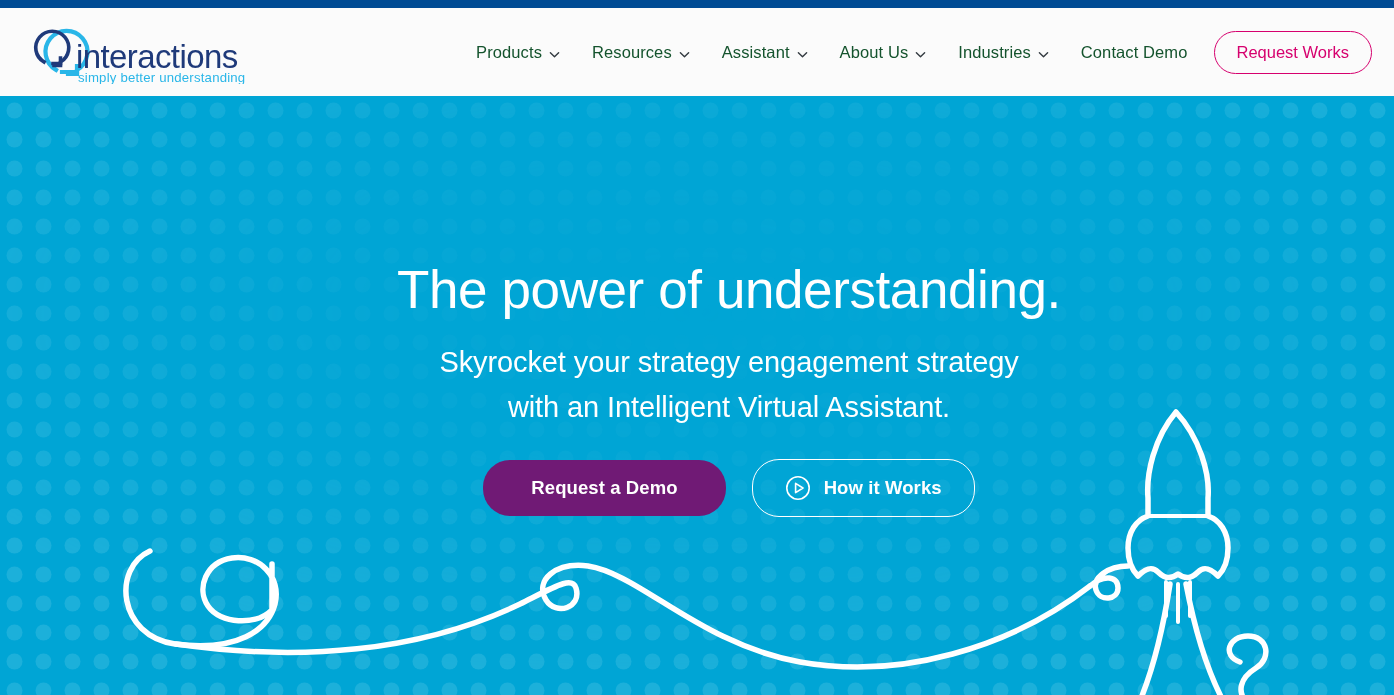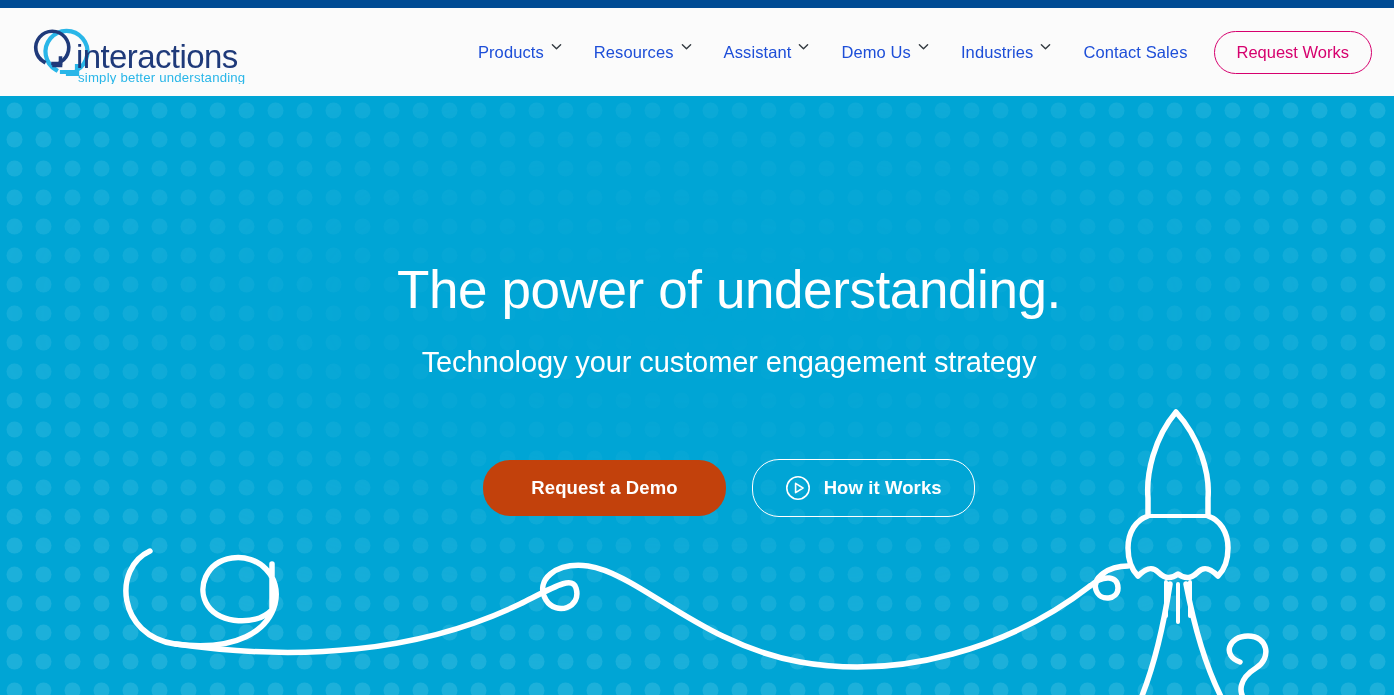--- a/index.html
+++ b/index.html
@@ -54,23 +54,23 @@
     right: 14px;
     top: 0;
     height: 88px;
     display: flex;
     align-items: center;
     gap: 0;
   }
 
   .nav-item {
     display: flex;
-    align-items: flex-start;
+    align-items: flex-end;
     gap: 7px;
-    color: #1d4ed8;
+    color: #14532d;
     font-size: 16.5px;
     letter-spacing: 0.1px;
     padding: 0 16px;
     cursor: pointer;
     white-space: nowrap;
     text-decoration: none;
   }
 
   .chev {
     display: inline-block;
@@ -159,21 +159,21 @@
     top: 363px;
     left: 0;
     width: 1394px;
     display: flex;
     justify-content: center;
     align-items: center;
     gap: 26px;
   }
 
   .btn-primary {
-    background: #c2410c;
+    background: #701a75;
     color: #ffffff;
     border: none;
     border-radius: 27px;
     font-size: 18.5px;
     font-family: "Liberation Sans", sans-serif;
     font-weight: 700;
     letter-spacing: 0.1px;
     padding: 17px 48px;
     cursor: pointer;
     white-space: nowrap;
@@ -246,39 +246,39 @@
       <a class="nav-item" href="#">
         <span>Assistant</span>
         <span class="chev">
           <svg viewBox="0 0 12 12" width="11" height="11">
               <path d="M1.5 4 L6 8.5 L10.5 4" fill="none" stroke="#333a40" stroke-width="1.5" stroke-linecap="round" stroke-linejoin="round"></path>
             </svg>
         </span>
       </a>
 
       <a class="nav-item" href="#">
-        <span>Demo Us</span>
+        <span>About Us</span>
         <span class="chev">
           <svg viewBox="0 0 12 12" width="11" height="11">
               <path d="M1.5 4 L6 8.5 L10.5 4" fill="none" stroke="#333a40" stroke-width="1.5" stroke-linecap="round" stroke-linejoin="round"></path>
             </svg>
         </span>
       </a>
 
       <a class="nav-item" href="#">
         <span>Industries</span>
         <span class="chev">
           <svg viewBox="0 0 12 12" width="11" height="11">
               <path d="M1.5 4 L6 8.5 L10.5 4" fill="none" stroke="#333a40" stroke-width="1.5" stroke-linecap="round" stroke-linejoin="round"></path>
             </svg>
         </span>
       </a>
 
       <a class="nav-item" href="#">
-        <span>Contact Sales</span>
+        <span>Contact Demo</span>
       </a>
 
       <button class="btn-demo-nav">Request Works</button>
     </nav>
   </header>
 
   <section class="hero">
 
     <svg class="dots" viewBox="0 0 1394 599">
       <defs>
@@ -362,21 +362,22 @@
                  C 1228 618, 1252 618, 1260 636
                  C 1268 654, 1262 676, 1248 695"></path>
       </g>
     </svg>
 
     <div class="hero-content">
 
       <h1 class="headline">The power of understanding.</h1>
 
       <p class="subline">
-        <span>Technology your customer engagement strategy</span><br>
+        <span>Skyrocket your strategy engagement strategy</span><br>
+        <span>with an Intelligent Virtual Assistant.</span>
       </p>
 
       <div class="cta-row">
 
         <button class="btn-primary">Request a Demo</button>
 
         <button class="btn-ghost">
           <span class="play-ico">
             <svg viewBox="0 0 26 26" width="26" height="26">
               <circle cx="13" cy="13" r="11.2" fill="none" stroke="#ffffff" stroke-width="1.6"></circle>

